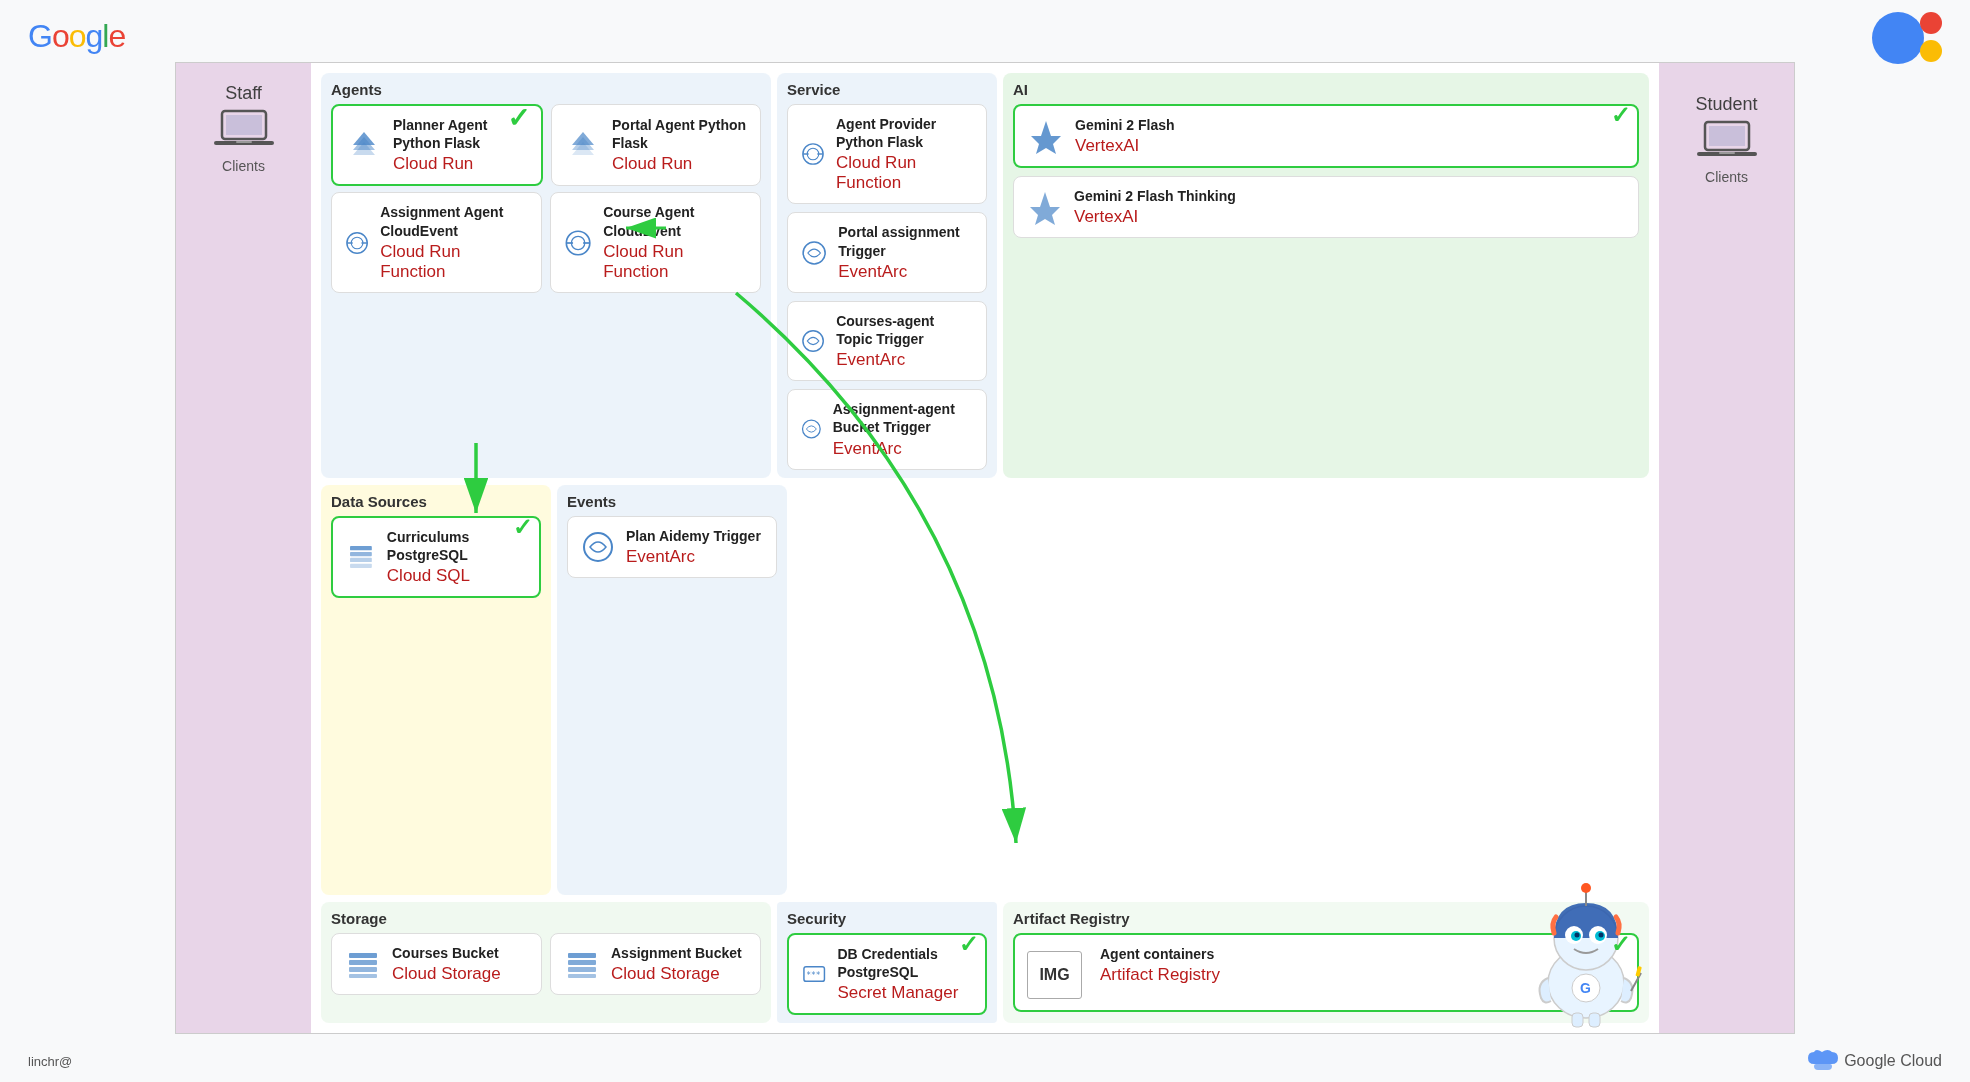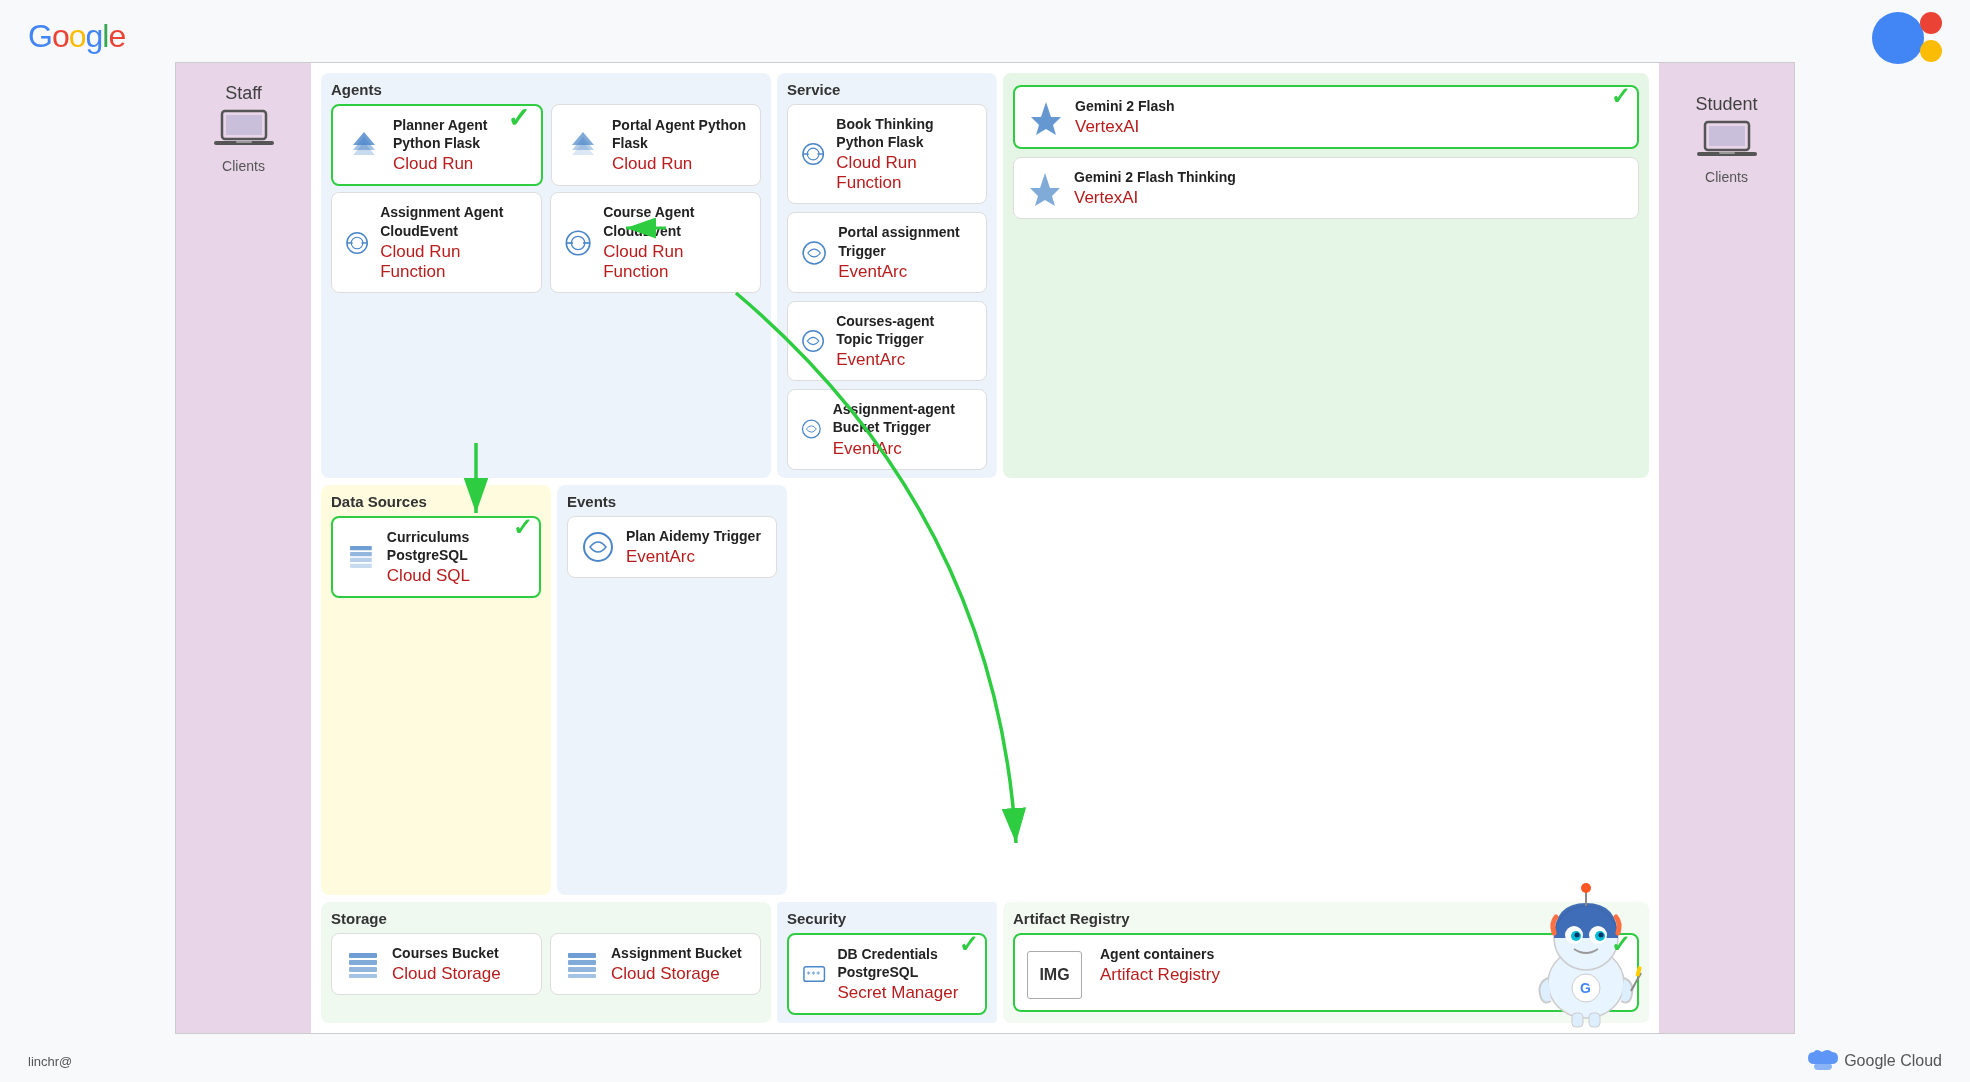--- a/index.html
+++ b/index.html
@@ -361,21 +361,21 @@
           <div class="card-col">
 
             <div class="card">
               <svg width="36" height="36" viewBox="0 0 36 36">
                 <circle cx="18" cy="18" r="14" stroke="#4A86C8" stroke-width="2" fill="none"></circle>
                 <circle cx="18" cy="18" r="8" stroke="#4A86C8" stroke-width="1.5" fill="none"></circle>
                 <line x1="4" y1="18" x2="12" y2="18" stroke="#4A86C8" stroke-width="2"></line>
                 <line x1="24" y1="18" x2="32" y2="18" stroke="#4A86C8" stroke-width="2"></line>
               </svg>
               <div class="card-content">
-                <span class="card-title">Book Thinking Python Flask</span>
+                <span class="card-title">Agent Provider Python Flask</span>
                 <span class="card-subtitle">Cloud Run Function</span>
               </div>
             </div>
 
 
             <div class="card">
               <svg width="36" height="36" viewBox="0 0 36 36">
                 <circle cx="18" cy="18" r="14" stroke="#4A86C8" stroke-width="2" fill="none"></circle>
                 <path d="M10 18 Q18 8 26 18 Q18 28 10 18Z" stroke="#4A86C8" stroke-width="1.5" fill="none"></path>
               </svg>
@@ -403,20 +403,21 @@
               </svg>
               <div class="card-content">
                 <span class="card-title">Assignment-agent Bucket Trigger</span>
                 <span class="card-subtitle">EventArc</span>
               </div>
             </div>
           </div>
         </div>
 
         <div class="ai-section">
+          <div class="section-title">AI</div>
           <div class="card-col">
 
             <div class="card card-green-border" style="position:relative;">
               <span class="checkmark" style="top:-5px;right:6px;font-size:24px;">✓</span>
               <svg width="38" height="38" viewBox="0 0 38 38">
                 <path d="M19 4 L24 19 L34 19 L26 27 L29 37 L19 31 L9 37 L12 27 L4 19 L14 19 Z" fill="#4A86C8" opacity="0.85"></path>
               </svg>
               <div class="card-content">
                 <span class="card-title">Gemini 2 Flash</span>
                 <span class="card-subtitle">VertexAI</span>

